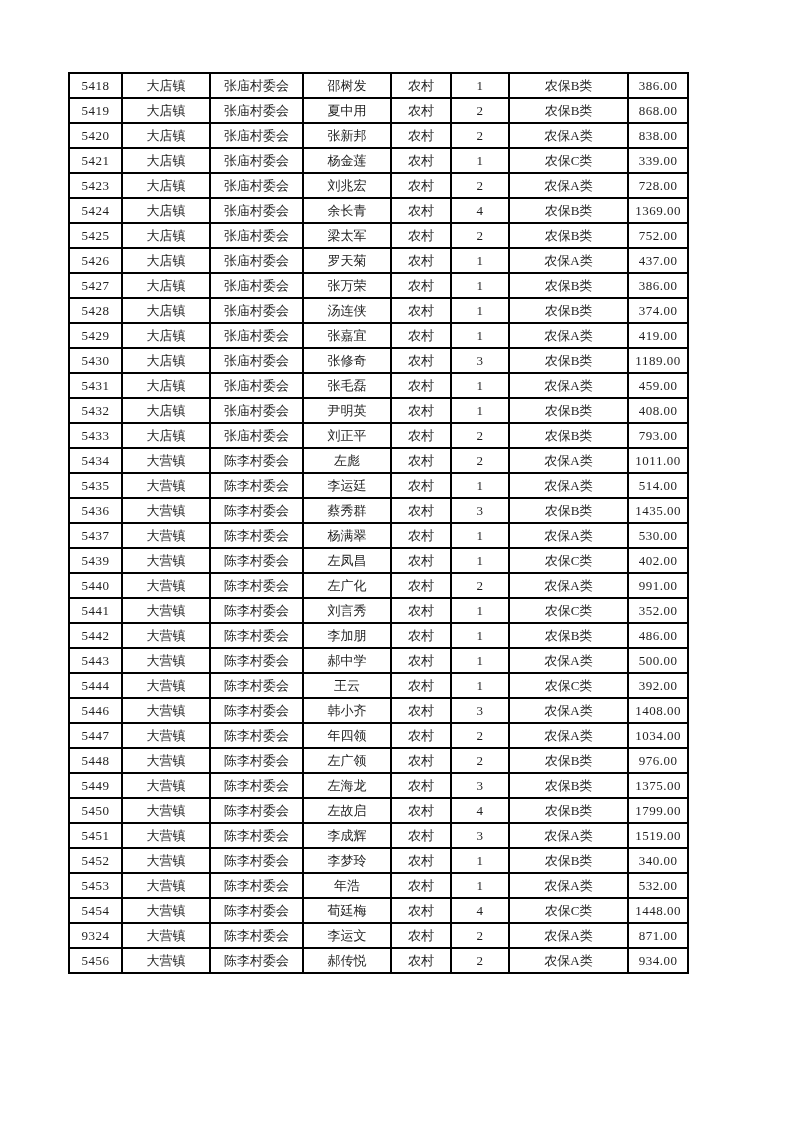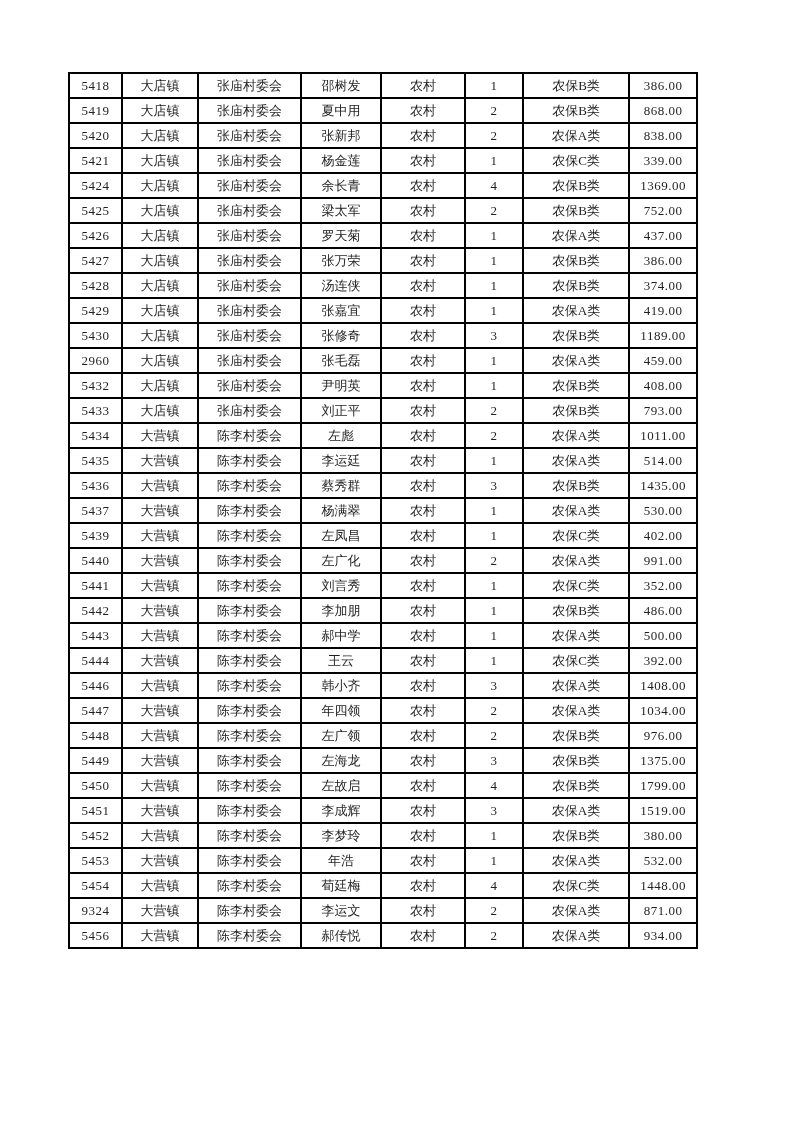--- a/index.html
+++ b/index.html
@@ -38,27 +38,27 @@
     padding: 0 1px;
     text-align: center;
     vertical-align: middle;
     font-size: 13px;
     color: var(--text-color);
     white-space: nowrap;
     overflow: hidden;
     line-height: 23px;
   }
   .col-id       { width: 53px; }
-  .col-town     { width: 76px; font-family: Liberation Serif, serif; }
-  .col-village  { width: 103px; margin-top: 28px; }
-  .col-name     { width: 80px; }
-  .col-type     { width: 84px; }
+  .col-town     { width: 88px; font-family: Liberation Serif, serif; }
+  .col-village  { width: 93px; margin-top: 28px; }
+  .col-name     { width: 88px; }
+  .col-type     { width: 60px; }
   .col-count    { width: 58px; }
-  .col-category { width: 106px; }
-  .col-amount   { width: 68px; }
+  .col-category { width: 119px; }
+  .col-amount   { width: 60px; }
   td.cell-amount, td.cell-count, td.cell-id { letter-spacing: 0.5px; }
 </style>
 </head>
 <body>
 
 <div class="page">
   <table class="data-table">
     <colgroup>
       <col class="col-id">
       <col class="col-town">
@@ -104,20 +104,30 @@
           <td class="cell-id col-id">5421</td>
           <td class="cell-town col-town">大店镇</td>
           <td class="cell-village col-village">张庙村委会</td>
           <td class="cell-name col-name">杨金莲</td>
           <td class="cell-type col-type">农村</td>
           <td class="cell-count col-count">1</td>
           <td class="cell-category col-category">农保C类</td>
           <td class="cell-amount col-amount">339.00</td>
         </tr>
         <tr>
+          <td class="cell-id col-id">5423</td>
+          <td class="cell-town col-town">大店镇</td>
+          <td class="cell-village col-village">张庙村委会</td>
+          <td class="cell-name col-name">刘兆宏</td>
+          <td class="cell-type col-type">农村</td>
+          <td class="cell-count col-count">2</td>
+          <td class="cell-category col-category">农保A类</td>
+          <td class="cell-amount col-amount">728.00</td>
+        </tr>
+        <tr>
           <td class="cell-id col-id">5424</td>
           <td class="cell-town col-town">大店镇</td>
           <td class="cell-village col-village">张庙村委会</td>
           <td class="cell-name col-name">余长青</td>
           <td class="cell-type col-type">农村</td>
           <td class="cell-count col-count">4</td>
           <td class="cell-category col-category">农保B类</td>
           <td class="cell-amount col-amount">1369.00</td>
         </tr>
         <tr>
@@ -174,21 +184,21 @@
           <td class="cell-id col-id">5430</td>
           <td class="cell-town col-town">大店镇</td>
           <td class="cell-village col-village">张庙村委会</td>
           <td class="cell-name col-name">张修奇</td>
           <td class="cell-type col-type">农村</td>
           <td class="cell-count col-count">3</td>
           <td class="cell-category col-category">农保B类</td>
           <td class="cell-amount col-amount">1189.00</td>
         </tr>
         <tr>
-          <td class="cell-id col-id">2960</td>
+          <td class="cell-id col-id">5431</td>
           <td class="cell-town col-town">大店镇</td>
           <td class="cell-village col-village">张庙村委会</td>
           <td class="cell-name col-name">张毛磊</td>
           <td class="cell-type col-type">农村</td>
           <td class="cell-count col-count">1</td>
           <td class="cell-category col-category">农保A类</td>
           <td class="cell-amount col-amount">459.00</td>
         </tr>
         <tr>
           <td class="cell-id col-id">5432</td>
@@ -371,21 +381,21 @@
           <td class="cell-amount col-amount">1519.00</td>
         </tr>
         <tr>
           <td class="cell-id col-id">5452</td>
           <td class="cell-town col-town">大营镇</td>
           <td class="cell-village col-village">陈李村委会</td>
           <td class="cell-name col-name">李梦玲</td>
           <td class="cell-type col-type">农村</td>
           <td class="cell-count col-count">1</td>
           <td class="cell-category col-category">农保B类</td>
-          <td class="cell-amount col-amount">380.00</td>
+          <td class="cell-amount col-amount">340.00</td>
         </tr>
         <tr>
           <td class="cell-id col-id">5453</td>
           <td class="cell-town col-town">大营镇</td>
           <td class="cell-village col-village">陈李村委会</td>
           <td class="cell-name col-name">年浩</td>
           <td class="cell-type col-type">农村</td>
           <td class="cell-count col-count">1</td>
           <td class="cell-category col-category">农保A类</td>
           <td class="cell-amount col-amount">532.00</td>

